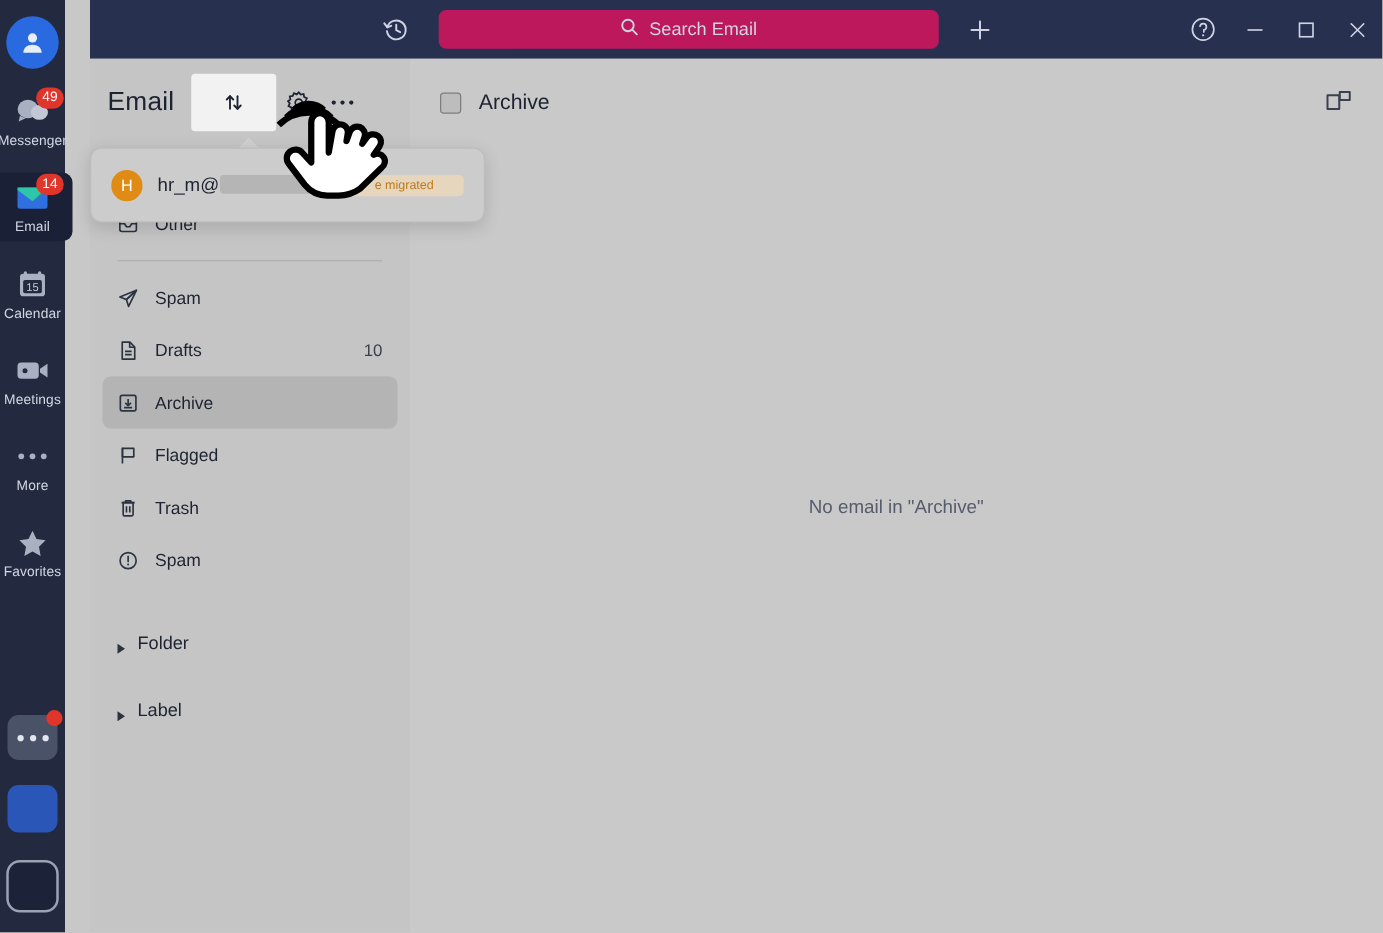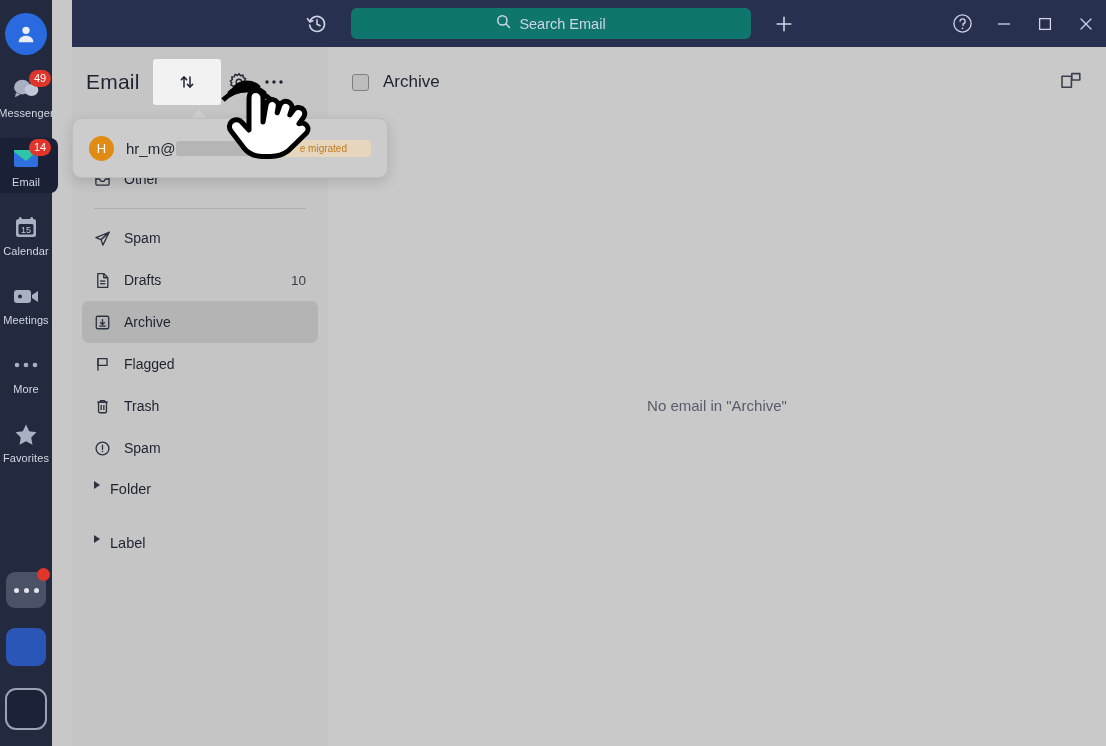--- a/index.html
+++ b/index.html
@@ -66,21 +66,21 @@
   .topbar {
     position: absolute; left: 72px; top: 0;
     width: 1034px; height: 47px;
     background: #283050;
     display: flex; align-items: center;
   }
   .top-history { margin-left: 232px; width: 26px; height: 26px; display:flex; align-items:center; justify-content:center; cursor: pointer;}
   .searchbox {
     margin-left: 21px;
     width: 400px; height: 31px;
-    background: #0f766e;
+    background: #be185d;
     border-radius: 6px;
     display: flex; align-items: center; justify-content: center;
     gap: 8px;
     cursor: text;
   }
   .search-ph { color: #cfd4e4; font-size: 14.5px; }
   .top-plus { margin-left: 20px; width: 26px; height: 26px; display:flex;align-items:center;justify-content:center; cursor:pointer;}
   .top-right { position: absolute; right: 0; top: 0; height: 47px; display: flex; align-items: center; }
   .win-btn { width: 41px; height: 47px; display: flex; align-items: center; justify-content: center; cursor: pointer; }
 
@@ -103,21 +103,21 @@
   .f-item {
     height: 42px; display: flex; align-items: center;
     padding: 0 12px; border-radius: 7px; cursor: pointer;
     color: #1d2330;
   }
   .f-item.sel { background: #b4b4b4; }
   .f-ico { width: 22px; display: flex; align-items: center; justify-content: flex-start; flex: 0 0 22px; }
   .f-lbl { font-size: 14px; margin-left: 8px; flex: 1; }
   .f-cnt { font-size: 13.5px; color: #3a4050; }
   .f-div { height: 1px; background: #b0b0b0; margin: 8px 12px 8px; }
-  .f-group { height: 42px; display: flex; align-items: flex-start; padding: 0 12px; cursor: pointer; margin-top: 12px; }
+  .f-group { height: 42px; display: flex; align-items: flex-end; padding: 0 12px; cursor: pointer; margin-top: 12px; }
   .caret { width: 0; height: 0; border-left: 6px solid #2b3240; border-top: 4.5px solid transparent; border-bottom: 4.5px solid transparent; margin-right: 10px; }
   .f-group span { font-size: 14.5px; color: #1d2330; }
 
   
   .main {
     position: absolute; left: 328px; top: 47px;
     width: 778px; height: 699px;
     background: #c9c9c9;
   }
   .main-head { height: 70px; display: flex; align-items: center; padding: 0 24px; }

